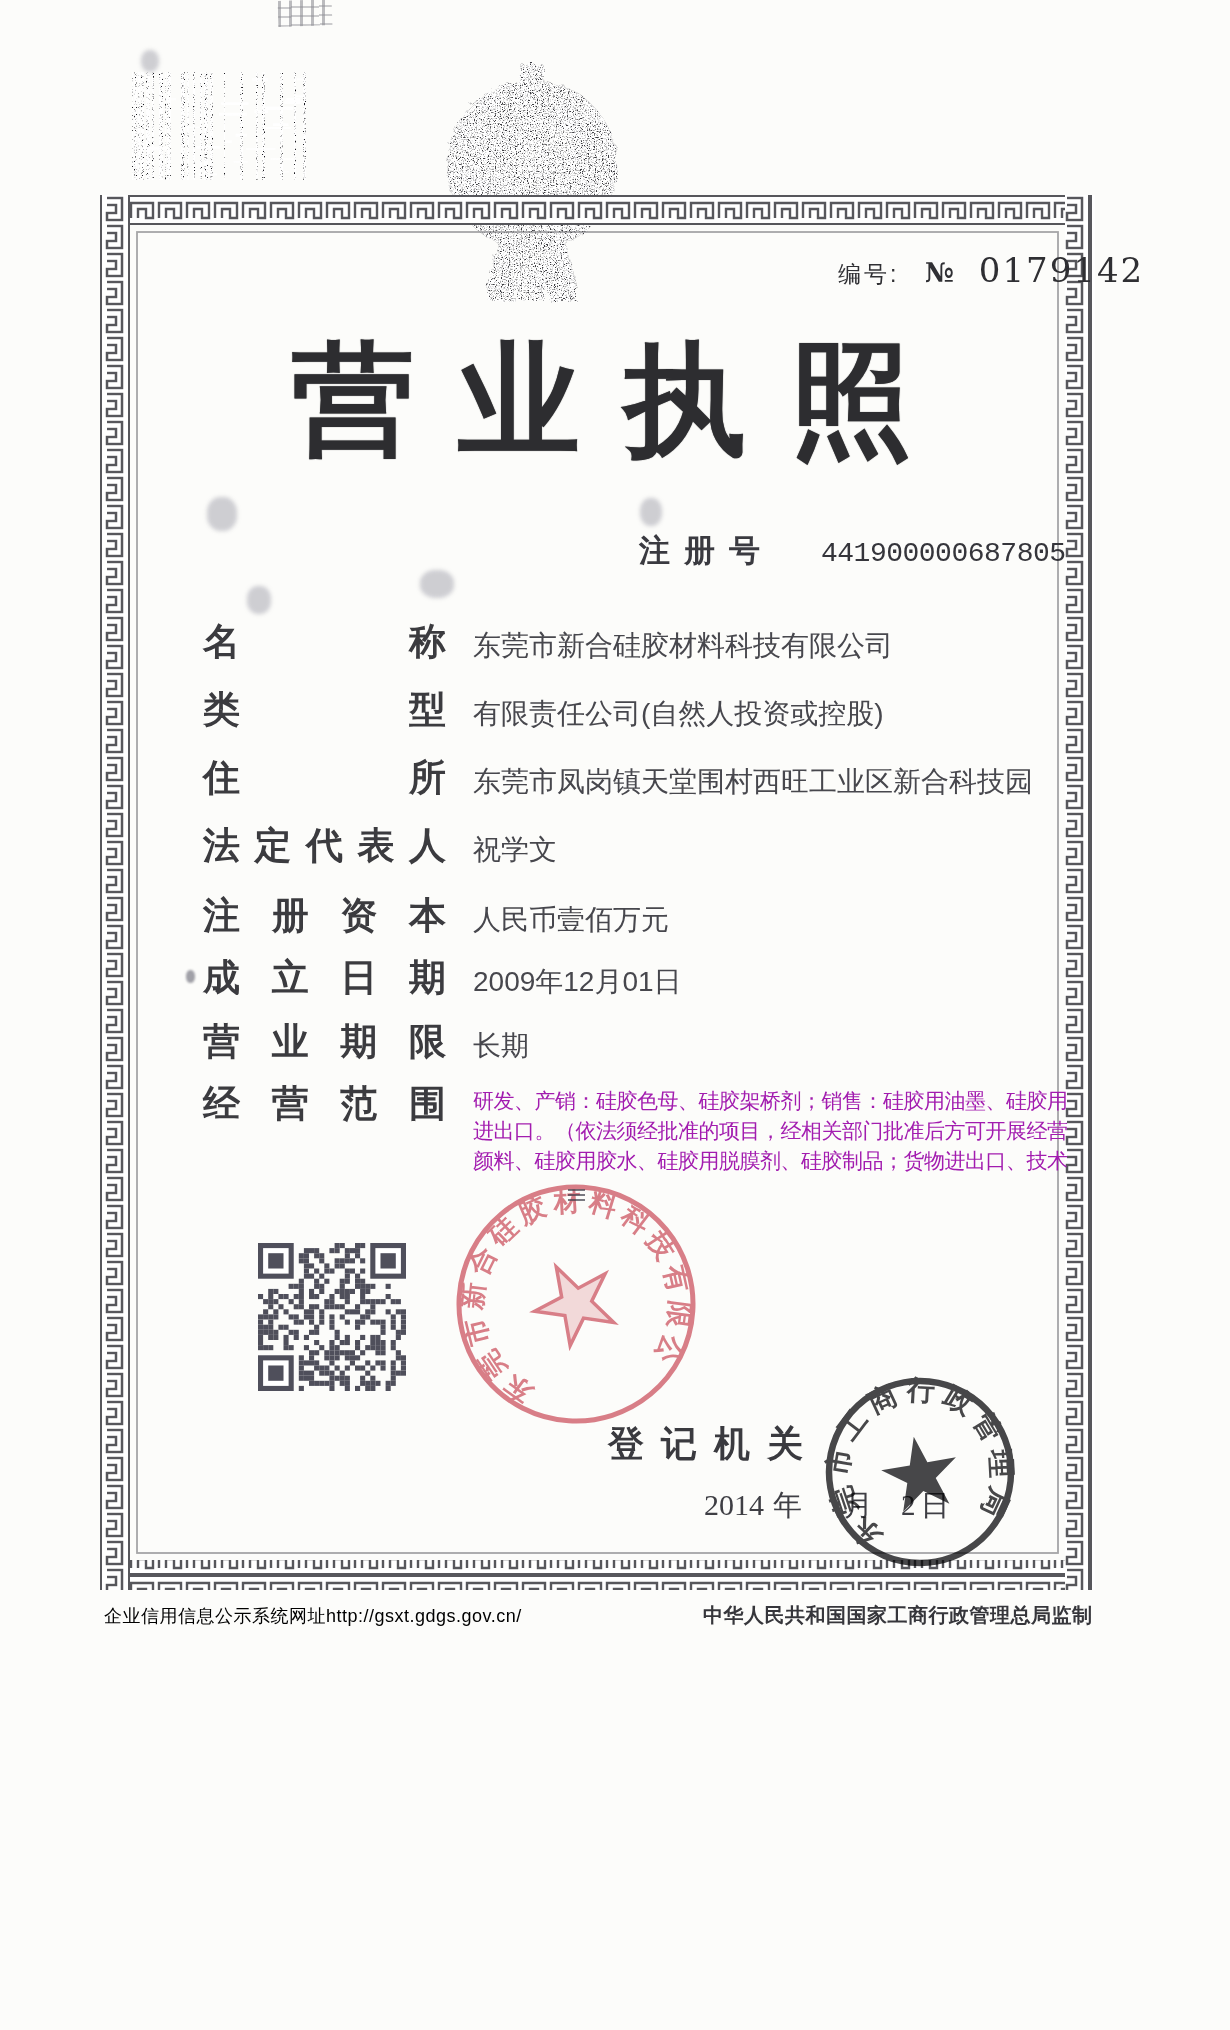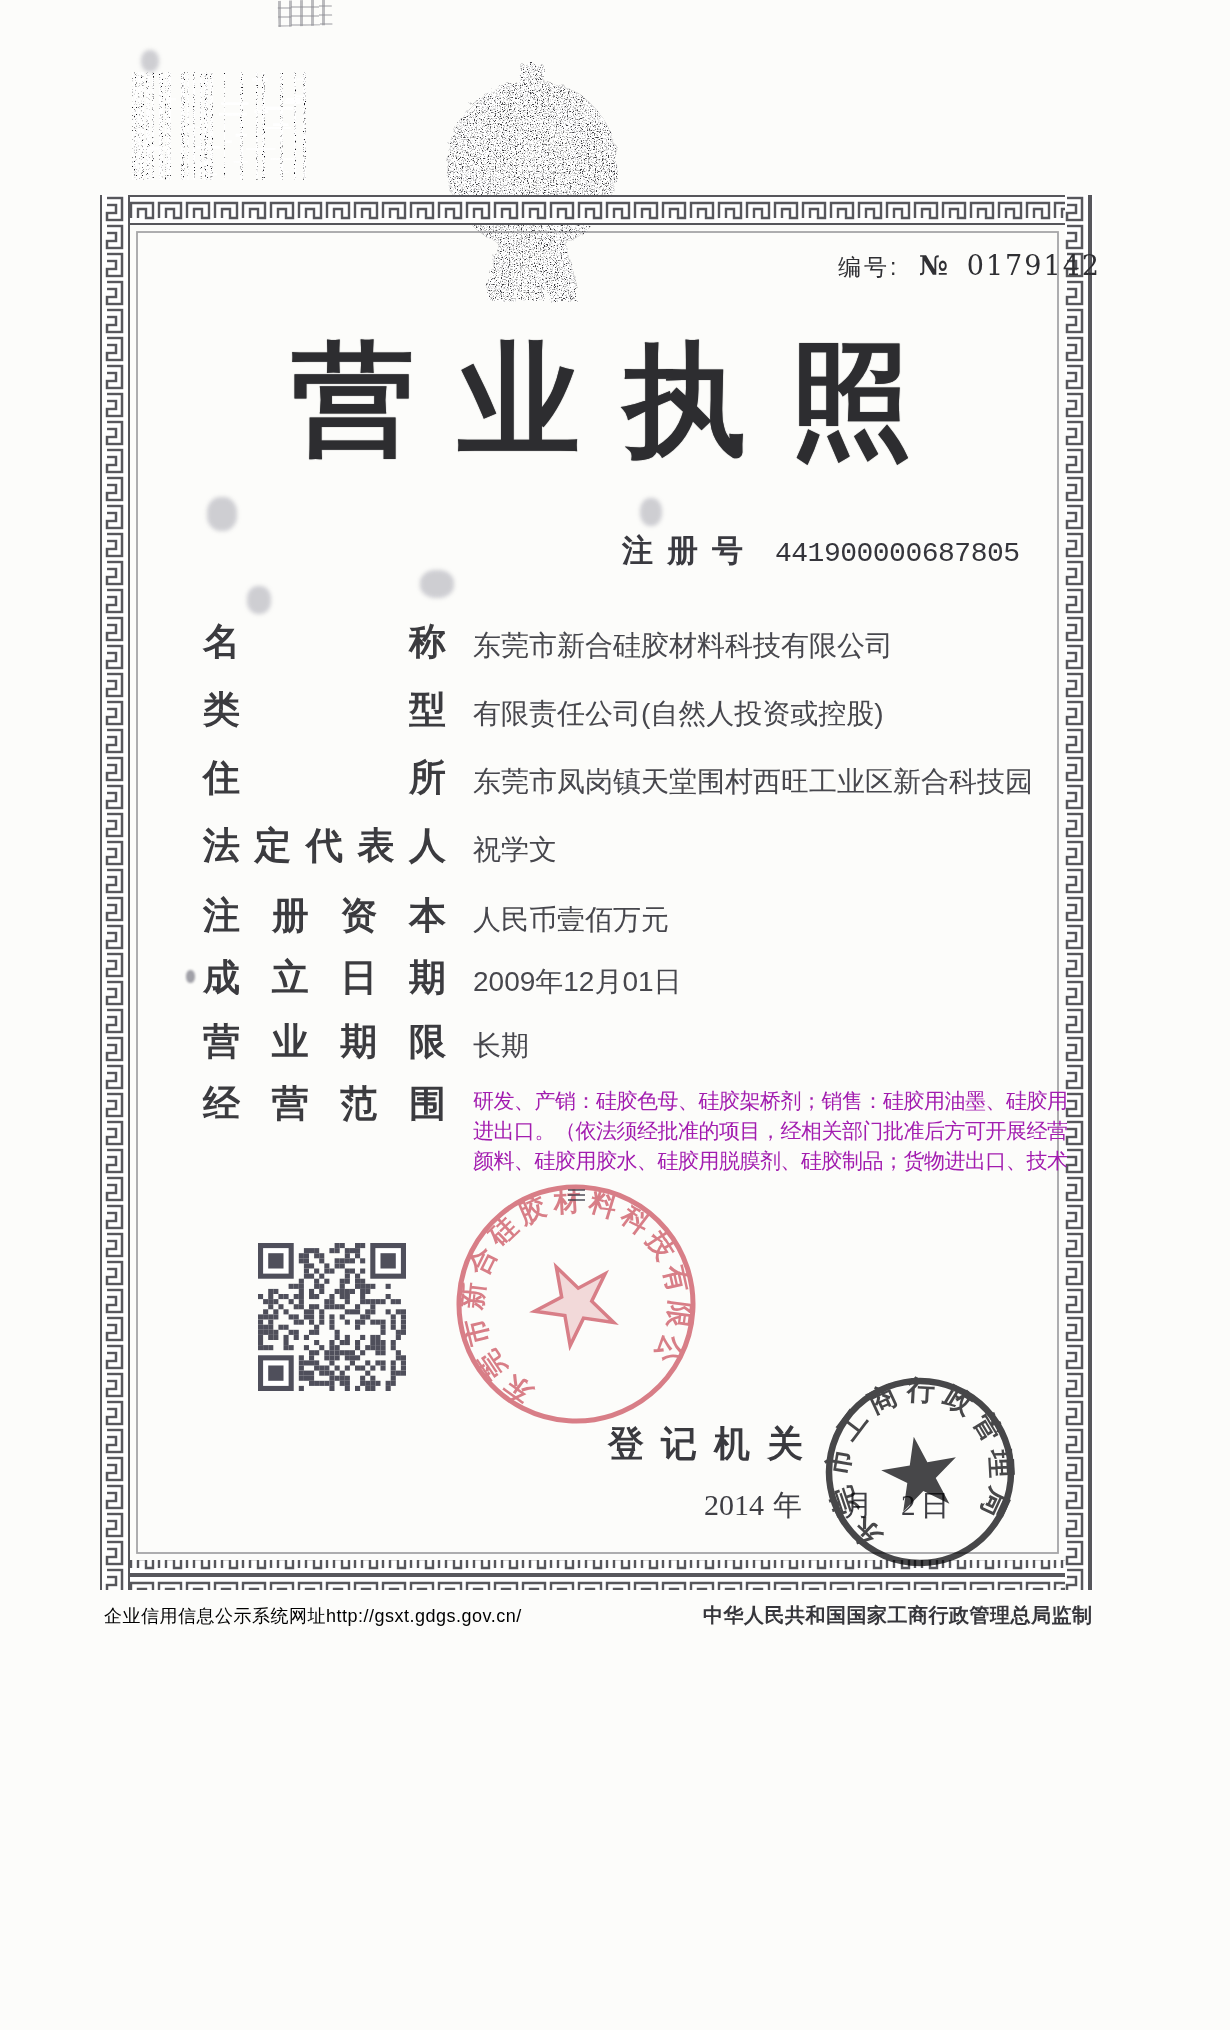--- a/index.html
+++ b/index.html
@@ -6,29 +6,29 @@
   body{
     width:1230px;height:2030px;position:relative;overflow:hidden;
     background:#fcfcfa;
     font-family:"Liberation Sans","DejaVu Sans",sans-serif;
     color:#3b3b42;
   }
   .abs{position:absolute;}
   
   #frame-svg{left:100px;top:195px;pointer-events:none;}
   
-  .serial{left:838px;top:250px;display:flex;align-items:baseline;gap:19px;color:#2f2f33;}
+  .serial{left:838px;top:250px;display:flex;align-items:baseline;gap:25px;color:#2f2f33;}
   .serial .cjk{font-size:23px;letter-spacing:3px;}
   .serial .nomark{font-family:"DejaVu Serif","Liberation Serif",serif;font-weight:bold;font-size:27px;}
-  .serial .num{font-family:"DejaVu Serif","Liberation Serif",serif;font-size:27px;letter-spacing:2px;}
+  .serial .num{font-family:"DejaVu Serif","Liberation Serif",serif;font-size:34px;letter-spacing:2px;}
   
   .title{left:292px;top:330px;font-size:122px;font-weight:800;letter-spacing:44px;
          color:#2d2d30;white-space:nowrap;line-height:1.15;text-shadow:0 0 1px #555;}
   
-  .regno{left:622px;top:530px;display:flex;align-items:baseline;}
+  .regno{left:639px;top:530px;display:flex;align-items:baseline;gap:29px;}
   .regno .rlabel{font-size:31px;font-weight:600;letter-spacing:14px;color:#3a3a40;}
   .regno .rvalue{font-family:Liberation Mono, monospace;font-size:28px;letter-spacing:-0.5px;margin-left:18px;color:#35353b;}
   
   .row{position:absolute;left:203px;display:flex;align-items:flex-start;}
   .flabel{width:243px;display:flex;justify-content:space-between;
           font-size:37px;font-weight:600;color:#3b3b3f;line-height:1.1;flex:none;}
   .fvalue{margin-left:27px;font-size:28px;color:#47474d;line-height:1.25;padding-top:6px;white-space:nowrap;}
   .scopeline{font-size:21px;letter-spacing:-0.5px;line-height:30px;color:#a21caf;white-space:nowrap;}
   .fvalue.scope{padding-top:2px;}
   

